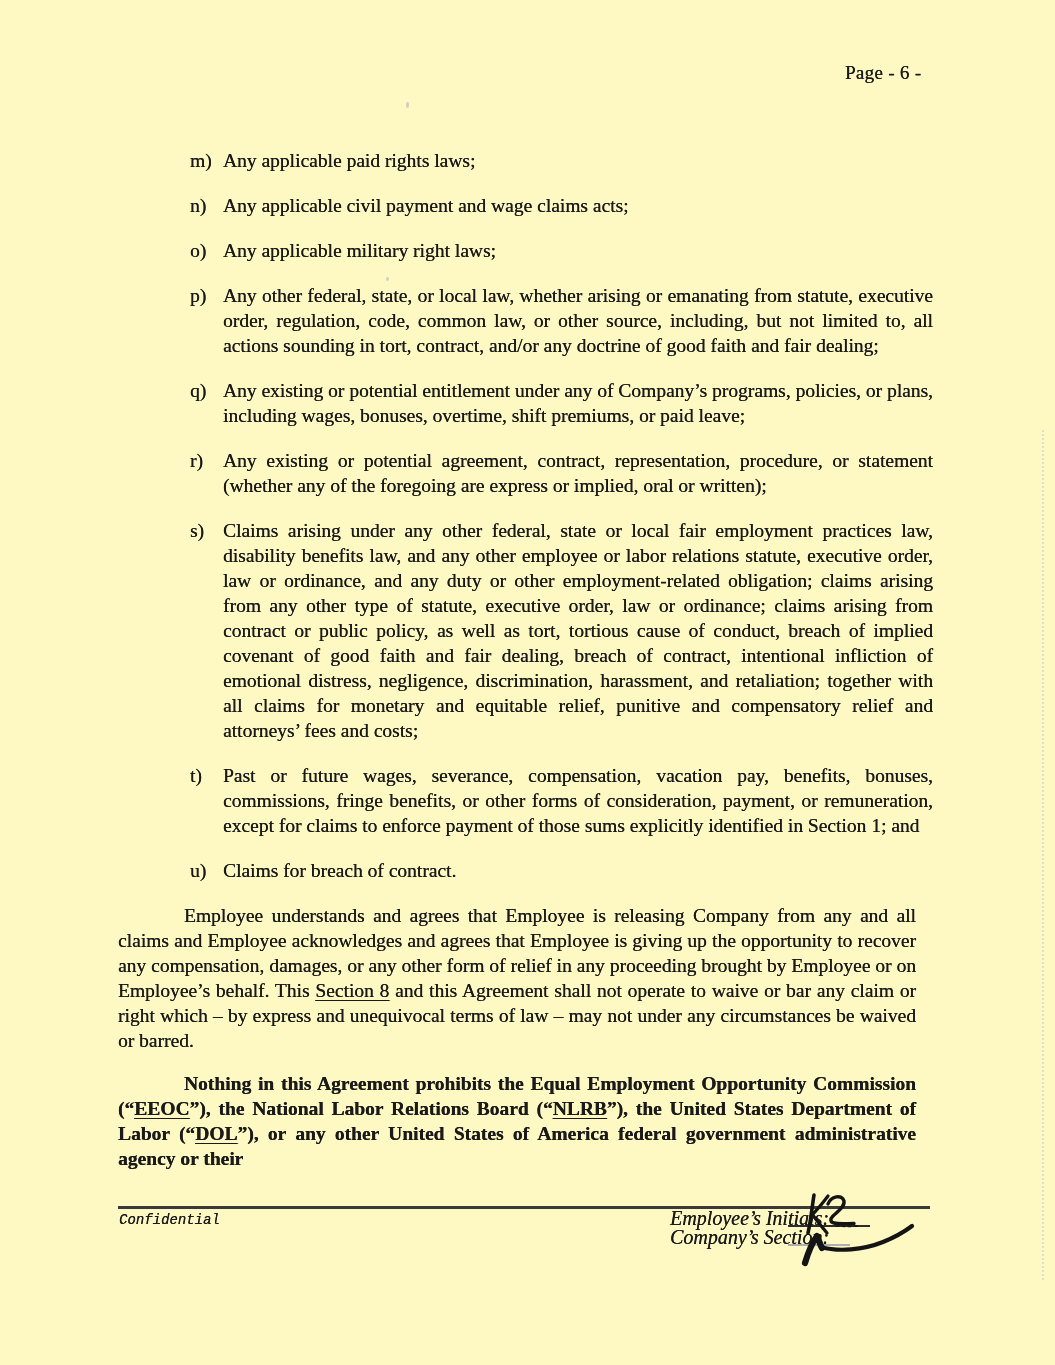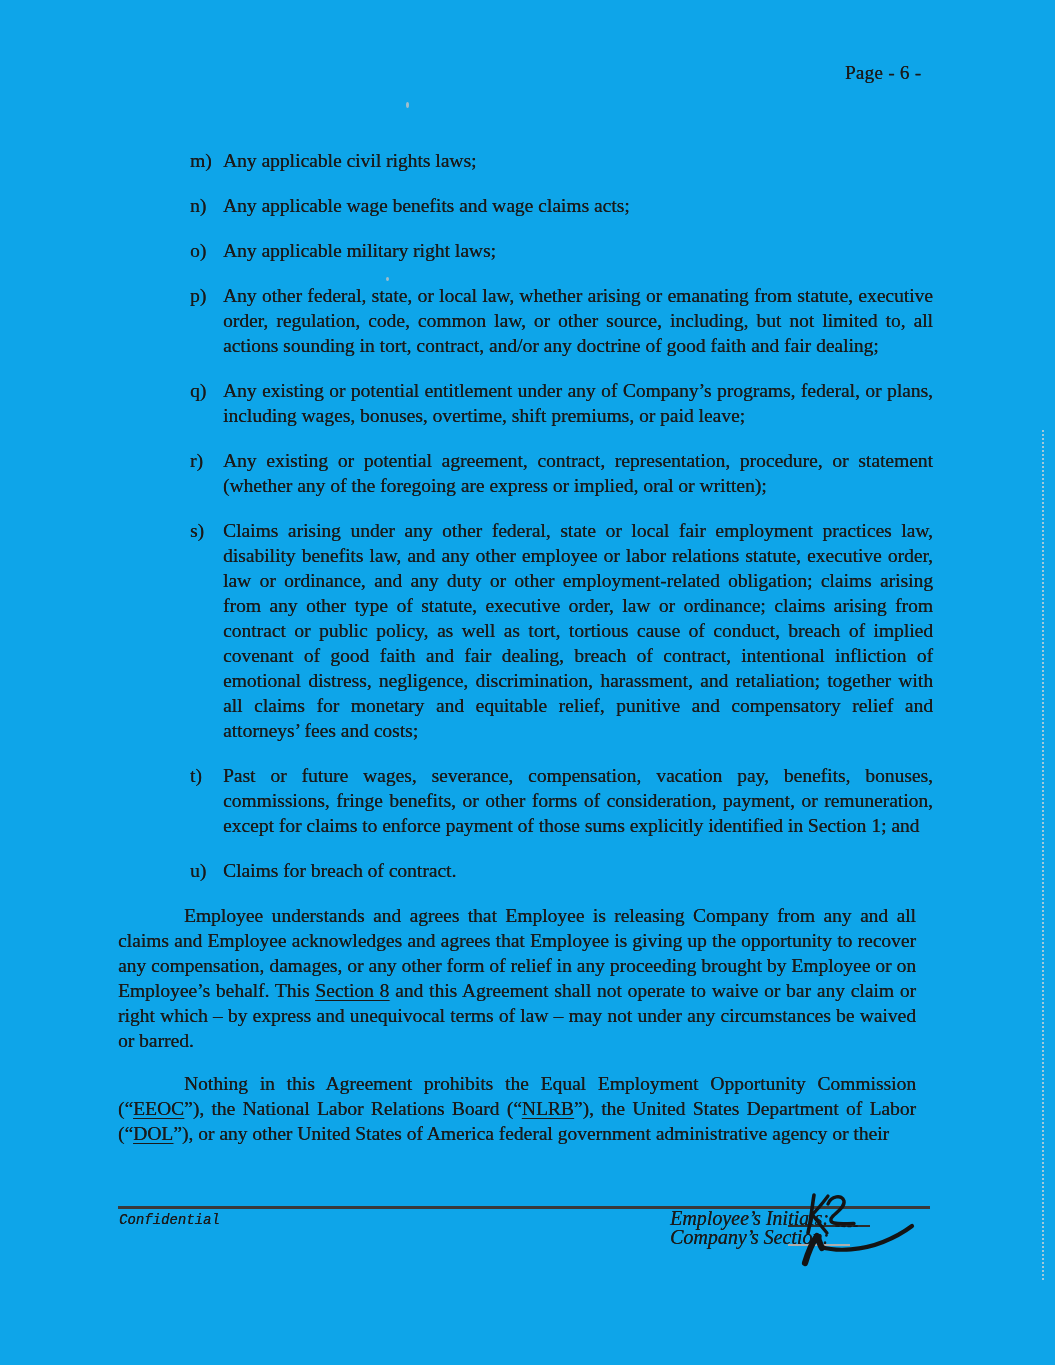--- a/index.html
+++ b/index.html
@@ -1,19 +1,19 @@
 <!DOCTYPE html>
 <html><head>
 <meta charset="utf-8">
 <style>
   html,body{margin:0;padding:0;background:#ffffff;}
   .page{
     position:relative;
     width:1055px;height:1365px;
-    background:#0ea5e9;
+    background:#fef9c3;
     font-family:"Liberation Serif","DejaVu Serif",serif;
     color:#1a1a1a;
     overflow:hidden;
   }
   .page *{box-sizing:border-box;}
   .txt{ text-shadow:0.2px 0 0 currentColor; }
   .page-num{
     position:absolute; top:62px; left:845px;
     font-size:19px; letter-spacing:0.3px;
   }
@@ -24,21 +24,21 @@
   .claim{
     display:flex; margin:0 0 20px 72px;
   }
   .claim .letter{ flex:none; width:33px; }
   .claim .litext{ flex:1; text-align:justify; }
   .para{
     margin:20px 17px 0 0;
     text-align:justify;
     text-indent:66px;
   }
-  .para.second{ margin-top:18px; }
+  .para.second{ margin-top:18px;font-weight:bold; }
   .u{ text-decoration:underline; text-underline-offset:3px; }
   .footer-rule{
     position:absolute; left:118px; top:1206px; width:812px; height:3px;
     background:#3a3a3a;
   }
   .confidential{
     position:absolute; left:119px; top:1212px;
     font-style:italic; font-size:14px;font-family:Liberation Mono, monospace;
   }
   .initials-labels{
@@ -63,37 +63,37 @@
 
 <div class="page">
 
   <div class="page-num txt">Page - 6 -</div>
 
   <div class="content">
 
     <div>
       <div class="claim txt">
         <span class="letter">m)</span>
-          <span class="litext">Any applicable civil rights laws;</span>
+          <span class="litext">Any applicable paid rights laws;</span>
       </div>
       <div class="claim txt">
         <span class="letter">n)</span>
-          <span class="litext">Any applicable wage benefits and wage claims acts;</span>
+          <span class="litext">Any applicable civil payment and wage claims acts;</span>
       </div>
       <div class="claim txt">
         <span class="letter">o)</span>
           <span class="litext">Any applicable military right laws;</span>
       </div>
       <div class="claim txt">
         <span class="letter">p)</span>
           <span class="litext">Any other federal, state, or local law, whether arising or emanating from statute, executive order, regulation, code, common law, or other source, including, but not limited to, all actions sounding in tort, contract, and/or any doctrine of good faith and fair dealing;</span>
       </div>
       <div class="claim txt">
         <span class="letter">q)</span>
-          <span class="litext">Any existing or potential entitlement under any of Company’s programs, federal, or plans, including wages, bonuses, overtime, shift premiums, or paid leave;</span>
+          <span class="litext">Any existing or potential entitlement under any of Company’s programs, policies, or plans, including wages, bonuses, overtime, shift premiums, or paid leave;</span>
       </div>
       <div class="claim txt">
         <span class="letter">r)</span>
           <span class="litext">Any existing or potential agreement, contract, representation, procedure, or statement (whether any of the foregoing are express or implied, oral or written);</span>
       </div>
       <div class="claim txt">
         <span class="letter">s)</span>
           <span class="litext">Claims arising under any other federal, state or local fair employment practices law, disability benefits law, and any other employee or labor relations statute, executive order, law or ordinance, and any duty or other employment-related obligation; claims arising from any other type of statute, executive order, law or ordinance; claims arising from contract or public policy, as well as tort, tortious cause of conduct, breach of implied covenant of good faith and fair dealing, breach of contract, intentional infliction of emotional distress, negligence, discrimination, harassment, and retaliation; together with all claims for monetary and equitable relief, punitive and compensatory relief and attorneys’ fees and costs;</span>
       </div>
       <div class="claim txt">

